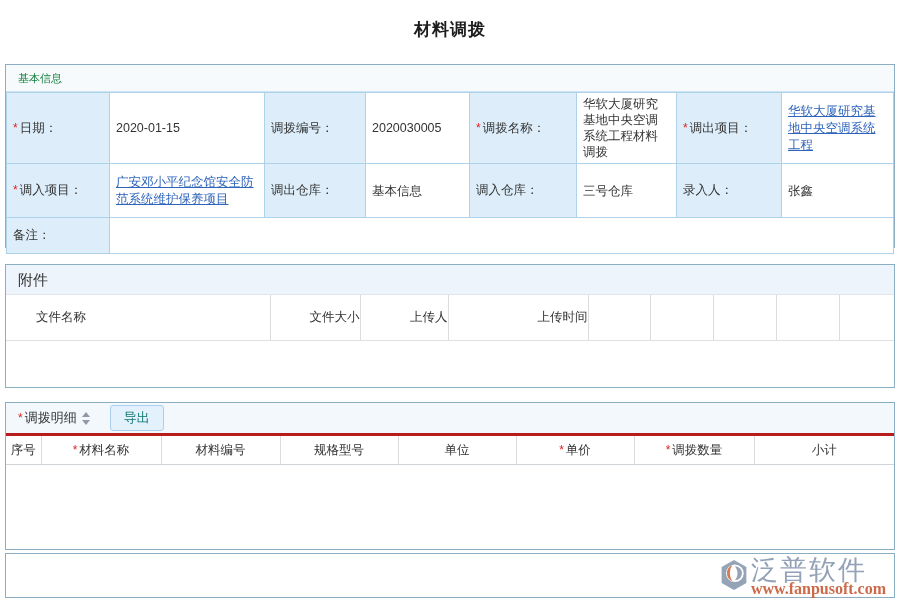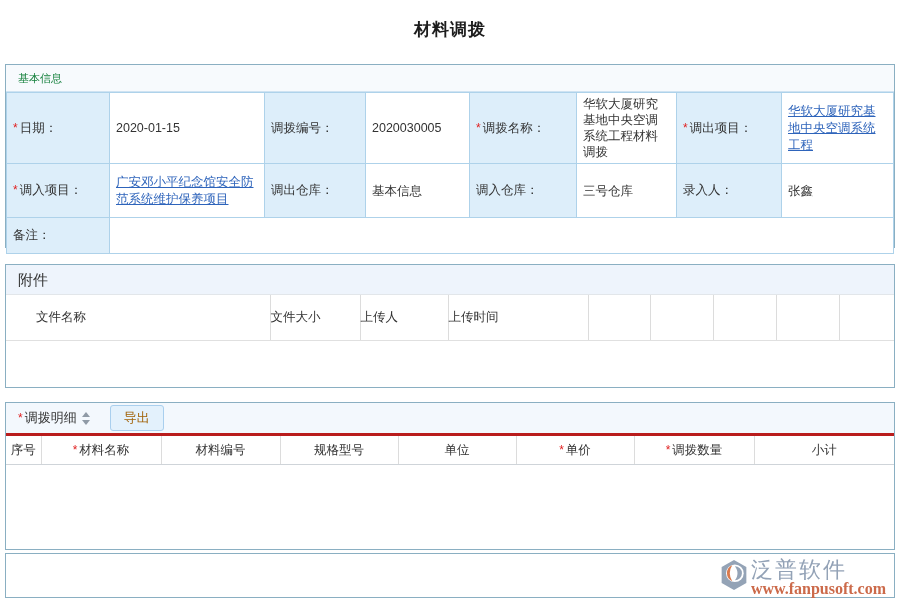--- a/index.html
+++ b/index.html
@@ -27,42 +27,42 @@
   tr.r2 td { height:54px; }
   tr.r3 td { height:36px; }
   .req { color:#e02020; margin-right:2px; font-size:12px; }
   a.lnk { color:#2e64bb; text-decoration:underline; cursor:pointer; line-height:17px; }
 
   
   .attach-bar { height:30px; line-height:29px; padding-left:12px; font-size:15px;
                 background:#eef4fc; border-bottom:1px solid #e2e6ea; }
   table.attach { width:100%; border-collapse:collapse; table-layout:fixed; font-size:12.5px; }
   table.attach td { height:45px; border-right:1px solid #dcdcdc; border-bottom:1px solid #e0e0e0;
-                    text-align:left; background:#fff; }
+                    text-align:right; background:#fff; }
   table.attach td:last-child { border-right:none; }
   table.attach td.first { text-align:left; padding-left:30px; }
 
   
   .detail-bar { height:30px; background:#f3f8fd; display:flex; align-items:center; padding-left:12px;
                 font-size:13px; }
   .sorter { display:inline-flex; flex-direction:column; justify-content:center; gap:3px;
             margin-left:5px; cursor:pointer; }
   .tri-up    { width:0; height:0; border-left:4px solid transparent; border-right:4px solid transparent; border-bottom:5px solid #8f9aa6; }
   .tri-down  { width:0; height:0; border-left:4px solid transparent; border-right:4px solid transparent; border-top:5px solid #8f9aa6; }
   .export-btn { margin-left:20px; padding:3px 13px; background:#e3f1fc; border:1px solid #a9cfee;
-                border-radius:3px; color:#a16207; font-size:13px; cursor:pointer; }
+                border-radius:3px; color:#0f766e; font-size:13px; cursor:pointer; }
   table.detail { width:100%; border-collapse:collapse; table-layout:fixed; font-size:12.5px; }
   table.detail td { height:30px; border-right:1px solid #dcdcdc; border-top:3px solid #b91c1c;
                     border-bottom:1px solid #cfd4d9; text-align:center; background:#fff; white-space:nowrap; }
   table.detail td:last-child { border-right:none; }
 
   
   .brand { position:absolute; right:8px; top:4px; display:flex; align-items:flex-start; }
   .brand-txt { display:flex; flex-direction:column; align-items:flex-start; margin-left:2px; }
-  .brand-name { font-size:22px; color:#93a2b6; letter-spacing:2px; line-height:24px; }
+  .brand-name { font-size:27px; color:#93a2b6; letter-spacing:2px; line-height:24px; }
   .brand-url  { font-family:"Liberation Serif", serif; font-size:16px; font-weight:bold;
                 color:#cc6a4a; line-height:13px; }
 </style>
 </head>
 <body>
 
 <div id="stage">
 
   <div class="page-title">材料调拨</div>
 

